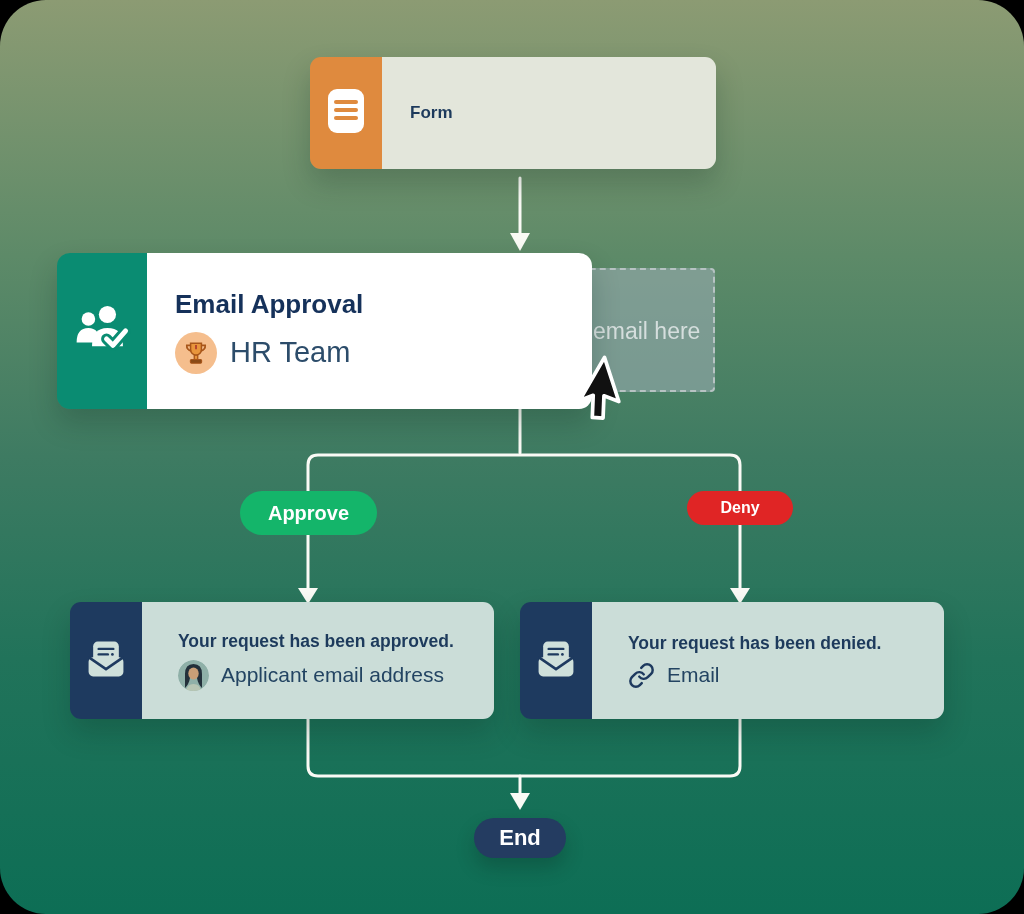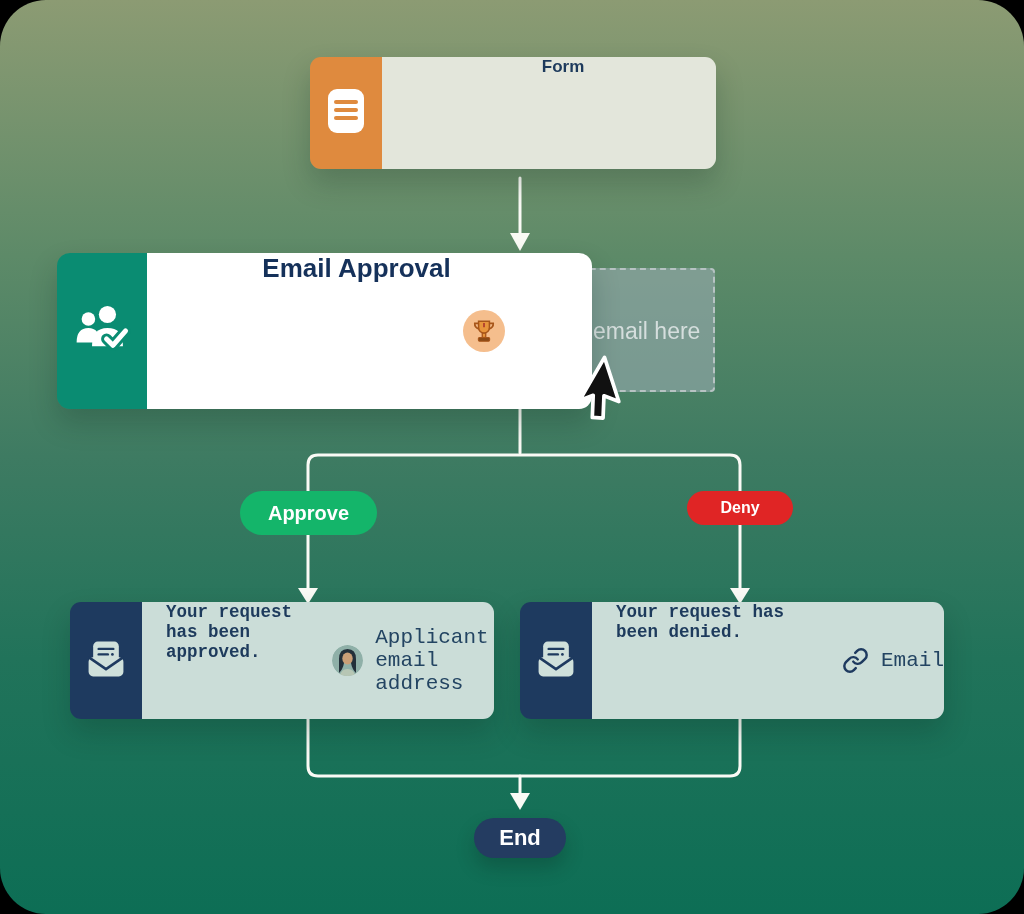--- a/index.html
+++ b/index.html
@@ -9,21 +9,21 @@
   .canvas {
     position:relative; width:1024px; height:914px; border-radius:46px; overflow:hidden;
     background:linear-gradient(180deg,#8c9b73 0%, #5d8a68 28%, #3e7b62 50%, #21735a 72%, #0d6e55 100%);
   }
 
   svg.lines { position:absolute; left:0; top:0; width:1024px; height:914px; z-index:1; }
 
   .node { position:absolute; display:flex; border-radius:11px; overflow:hidden;
           box-shadow:0 14px 28px rgba(8,36,26,0.22); z-index:3; }
   .node .strip { flex:0 0 auto; display:flex; align-items:center; justify-content:center; }
-  .node .body  { flex:1 1 auto; display:flex; justify-content:center; }
+  .node .body  { flex:1 1 auto; display:flex; flex-direction:column; justify-content:center; }
 
   
   .form-node { left:310px; top:57px; width:406px; height:112px; }
   .form-node .strip { width:72px; background:#df8a3e; }
   .form-node .body  { background:#e3e6db; padding-left:28px; gap:7px; }
   .form-node .type-label { font-size:17px; font-weight:bold; color:#1d3a5c; }
   .form-node .title { font-size:23px; color:#2c4c6a; }
 
   
   .team-node { left:57px; top:253px; width:535px; height:156px; border-radius:13px; z-index:5; }
@@ -48,21 +48,21 @@
   .deny-pill { left:687px; top:491px; width:106px; height:34px; border-radius:22px;
                background:#e02525; font-size:16px; }
   .end-pill { left:474px; top:818px; width:92px; height:40px; border-radius:25px;
               background:#243c61; font-size:22px; box-shadow:0 10px 18px rgba(8,36,26,0.25); }
 
   
   .email-node { top:602px; width:424px; height:117px; }
   .approved-node { left:70px; }
   .denied-node { left:520px; }
   .email-node .strip { width:72px; background:#1e3a5f; }
-  .email-node .body { background:#cbddd8; padding-left:24px; gap:8px;font-family:Liberation Mono, monospace; }
+  .email-node .body { background:#cbddd8; padding-left:36px; gap:8px; }
   .email-node .title { font-size:17.5px; font-weight:bold; color:#1d3a5c; }
   .email-node .recipient-row { display:flex; align-items:center; gap:12px; }
   .email-node .recipient { font-size:21px; color:#234462; }
   .avatar { width:31px; height:31px; border-radius:50%; overflow:hidden; flex:0 0 auto; }
 
   .cursor { position:absolute; left:562px; top:360px; z-index:6; }
 </style>
 </head>
 <body>
 
@@ -122,20 +122,21 @@
         <span class="badge-circle">
           <svg width="26" height="26" viewBox="0 0 24 24">
             <path d="M7 3 h10 v6 a5 5 0 0 1 -10 0 Z" fill="#e8953c" stroke="#a8561a" stroke-width="1.4"></path>
             <path d="M7 5 H3.5 a4.5 4.5 0 0 0 4 5" fill="none" stroke="#a8561a" stroke-width="1.6"></path>
             <path d="M17 5 h3.5 a4.5 4.5 0 0 1 -4 5" fill="none" stroke="#a8561a" stroke-width="1.6"></path>
             <line x1="12" y1="4.5" x2="12" y2="8.5" stroke="#b03a2e" stroke-width="1.6"></line>
             <rect x="10.4" y="14" width="3.2" height="4" fill="#e8953c" stroke="#a8561a" stroke-width="1.2"></rect>
             <rect x="6.8" y="18" width="10.4" height="3.4" rx="1" fill="#8a4a16" stroke="#a8561a" stroke-width="1"></rect>
           </svg>
         </span>
+        <span class="assignee">HR Team</span>
       </div>
     </div>
   </div>
 
   <span class="cursor">
     <svg width="60" height="68" viewBox="0 0 34 44" style="transform:rotate(-18deg);">
       <path d="M32 2 L32 32 L24 25.5 L19 39 L12.5 36.5 L17.5 23 L8 23.5 Z" fill="#111111" stroke="#ffffff" stroke-width="2.4" stroke-linejoin="round"></path>
     </svg>
   </span>
 

